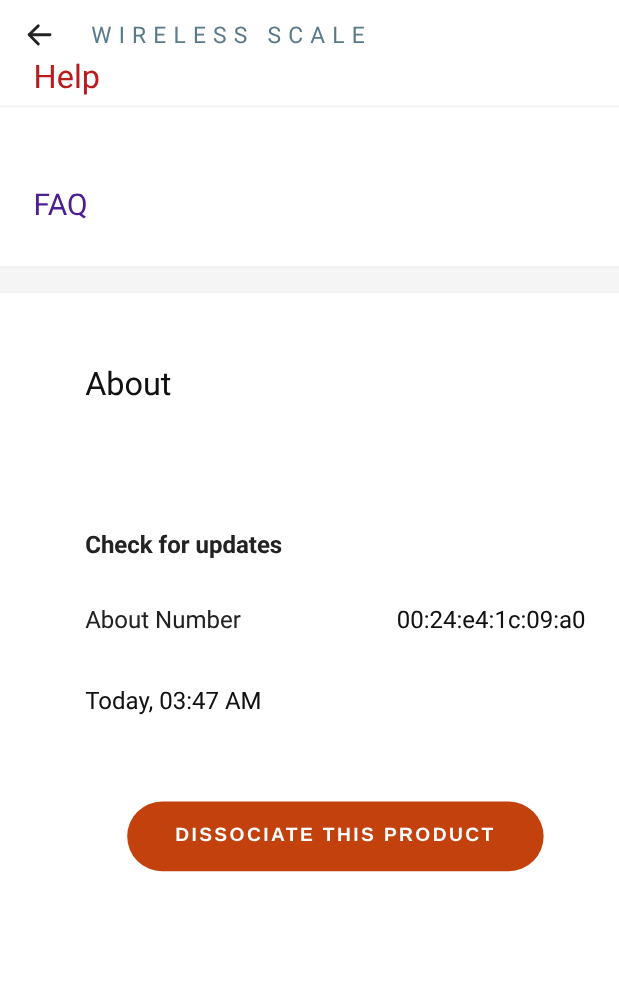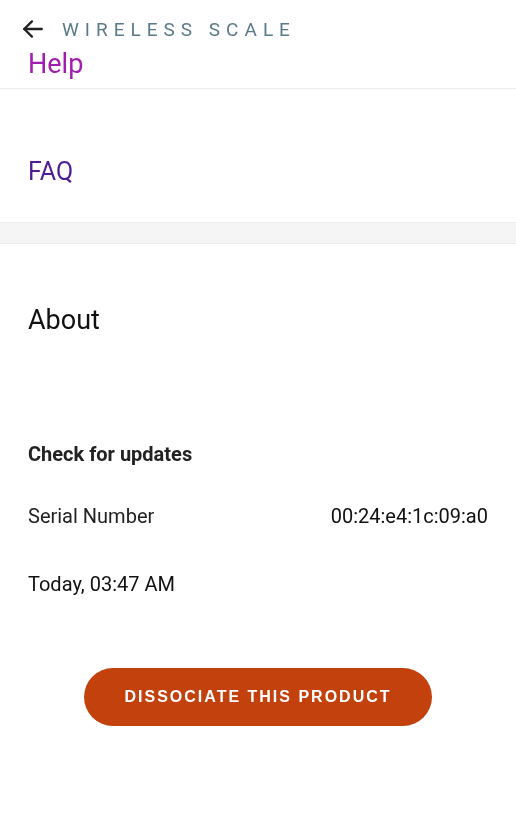--- a/index.html
+++ b/index.html
@@ -11,40 +11,40 @@
       font-family: -apple-system, BlinkMacSystemFont, "Segoe UI", Roboto, Helvetica, Arial, sans-serif;
       background: #fff;
       width: 516px;
       height: 827px;
       overflow: hidden;
     }
     .header {
       display: flex;
       align-items: center;
       padding: 16px 20px;
-      gap: 16px;
+      gap: 30px;
     }
     .back-arrow {
       cursor: pointer;
       display: flex;
       align-items: center;
       justify-content: center;
     }
     .header-title {
       color: #5a7a8a;
       font-size: 19px;
       letter-spacing: 6px;
       font-weight: 400;
     }
     .scroll-area {
       height: calc(100% - 60px);
     }
     .help-title-partial {
       font-size: 27px;
-      color: #a21caf;
+      color: #b91c1c;
       padding: 0 28px 8px;
       margin-top: -10px;
       font-weight: 400;
     }
     .section-border {
       border-bottom: 1px solid #eee;
       margin-bottom: 0;
     }
     .faq-item {
       padding: 68px 28px 36px;
@@ -53,20 +53,21 @@
       cursor: pointer;
     }
     .separator-gap {
       height: 22px;
       background: #f5f5f5;
       border-top: 1px solid #eee;
       border-bottom: 1px solid #eee;
     }
     .about-section {
       padding: 60px 28px 0;
+      margin-left: 43px;
     }
     .about-title {
       font-size: 27px;
       color: #111;
       font-weight: 400;
       margin-bottom: 90px;
     }
     .list-item {
       padding: 16px 0;
       font-size: 20px;
@@ -126,21 +127,21 @@
   <div class="separator-gap"></div>
 
   <div class="about-section">
     <div class="about-title">About</div>
 
     <div class="list-item">
       <span>Check for updates</span>
     </div>
 
     <div class="kv-row">
-      <span>Serial Number</span>
+      <span>About Number</span>
       <span class="value">00:24:e4:1c:09:a0</span>
     </div>
 
 
     <div class="kv-row">
       <span class="value">Today, 03:47 AM</span>
     </div>
 
     <div class="button-container">
       <button class="dissociate-btn">DISSOCIATE THIS PRODUCT</button>

